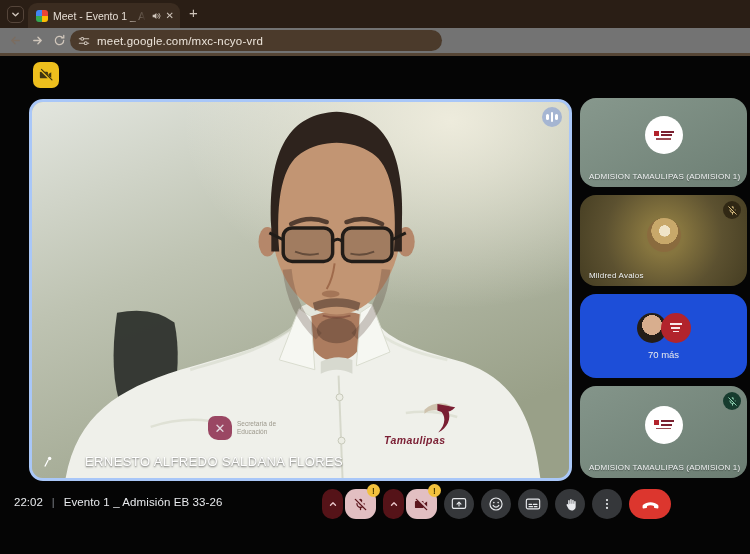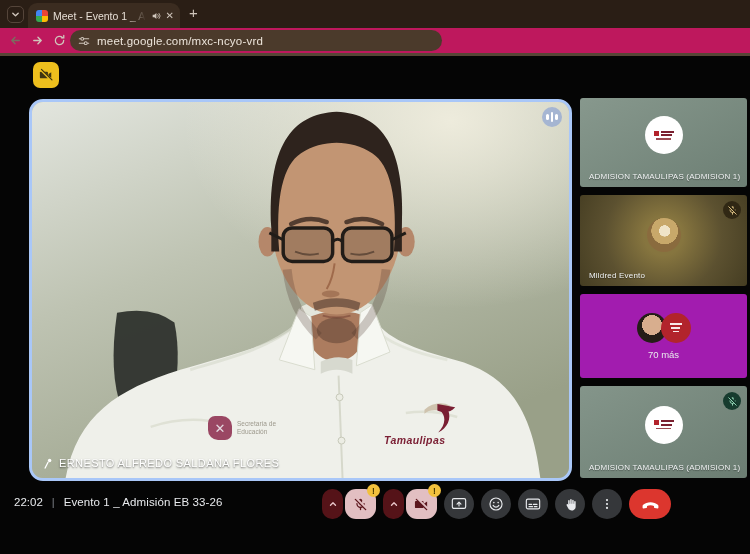--- a/index.html
+++ b/index.html
@@ -15,54 +15,54 @@
        border-radius:9px 9px 0 0;display:flex;align-items:center;padding:0 6px 0 8px;gap:5px;}
   .favicon{width:12px;height:12px;border-radius:3px;flex:0 0 auto;
            background:conic-gradient(#ea4335 0 25%,#fbbc04 25% 50%,#34a853 50% 75%,#4285f4 75% 100%);}
   .tab-title{flex:1;font-size:10.5px;color:#e6ddd4;white-space:nowrap;overflow:hidden;
              -webkit-mask-image:linear-gradient(90deg,#000 78%,transparent);
              mask-image:linear-gradient(90deg,#000 78%,transparent);}
   .tab-audio{color:#cfc5bb;display:flex;flex:0 0 auto;}
   .tab-close{color:#cfc5bb;font-size:10px;line-height:1;flex:0 0 auto;cursor:default;}
   .newtab{position:absolute;left:189px;top:4px;color:#cfc5bb;font-size:15px;}
 
-  .toolbar{position:absolute;left:0;top:28px;width:750px;height:25px;background:#be185d;
+  .toolbar{position:absolute;left:0;top:28px;width:750px;height:25px;background:#737373;
            display:flex;align-items:center;}
   .nav-ic{margin-left:9px;display:flex;align-items:center;}
   .omnibox{position:absolute;left:70px;top:2px;width:372px;height:21px;border-radius:11px;
            background:#4b3a2b;display:flex;align-items:center;padding:0 8px;gap:7px;}
   .omni-url{font-size:11.5px;font-weight:500;letter-spacing:.2px;color:#ece4da;white-space:nowrap;}
   .chrome-strip{position:absolute;left:0;top:53px;width:750px;height:3px;background:#564636;}
 
   .cam-blocked{position:absolute;left:33px;top:62px;width:26px;height:26px;border-radius:7px;
                background:#eebf1d;display:flex;align-items:center;justify-content:center;color:#3f3510;}
 
   
   .main-tile{position:absolute;left:29px;top:99px;width:543px;height:382px;border-radius:14px;
              border:3px solid #a9c7f8;overflow:hidden;background:#b8bdab;}
   .main-tile svg.scene{position:absolute;left:0;top:0;width:100%;height:100%;display:block;}
   .audio-ind{position:absolute;right:7px;top:5px;width:20px;height:20px;border-radius:50%;
              background:rgba(120,150,215,.55);display:flex;align-items:center;justify-content:center;gap:2px;}
   .audio-ind i{display:block;width:2.5px;border-radius:2px;background:#fff;}
   .nametag{position:absolute;left:10px;bottom:9px;display:flex;align-items:center;gap:6px;}
-  .nametag span{font-size:11px;font-weight:500;letter-spacing:.4px;color:#fff;
-                text-shadow:0 1px 2px rgba(0,0,0,.6);}
+  .nametag span{font-size:13px;font-weight:500;letter-spacing:.4px;color:#fff;
+                text-shadow:0 1px 2px rgba(0,0,0,.6);margin-left:26px;}
   .logo-left{position:absolute;left:176px;top:314px;display:flex;align-items:center;gap:5px;opacity:.85;}
   .emblem{width:24px;height:24px;border-radius:7px 10px;background:#8c2a4c;display:flex;
           align-items:center;justify-content:center;color:#e3d7e0;font-size:13px;font-weight:bold;}
   .logo-left-text{width:62px;font-size:6.5px;line-height:1.2;color:#8e897b;}
   .logo-right{position:absolute;left:352px;top:298px;width:110px;text-align:left;}
   .logo-right-text{font-size:10.5px;font-weight:bold;font-style:italic;color:#7c2136;letter-spacing:.4px;}
 
   
   .sidebar{position:absolute;left:580px;top:98px;width:167px;display:flex;flex-direction:column;gap:8px;}
-  .tile{position:relative;border-radius:3px;overflow:hidden;}
+  .tile{position:relative;border-radius:16px;overflow:hidden;}
   .tile.t1{height:89px;background:linear-gradient(150deg,#87988d,#6d7f74);}
   .tile.t2{height:91px;background:radial-gradient(circle at 50% 45%,#86753f 0 20%,#5c5130 60%,#453d22 100%);}
-  .tile.t3{height:84px;background:#a21caf;}
+  .tile.t3{height:84px;background:#1d4ed8;}
   .tile.t4{height:92px;background:linear-gradient(150deg,#84958a,#6b7d72);}
   .tile-label{position:absolute;left:9px;bottom:6px;font-size:8px;letter-spacing:.2px;color:#f1f3f4;
               text-shadow:0 1px 1px rgba(0,0,0,.4);white-space:nowrap;}
   .avatar-org{position:absolute;left:50%;top:42%;transform:translate(-50%,-50%);width:38px;height:38px;
               border-radius:50%;background:#fff;display:flex;flex-direction:column;align-items:center;justify-content:center;}
   .mark-row{display:flex;align-items:center;gap:2px;}
   .mark-sq{width:5px;height:5px;background:#b3222b;}
   .mark-col{display:flex;flex-direction:column;gap:1.5px;}
   .mark-col i{display:block;height:2px;background:#7a2030;}
   .mark-sub{width:15px;height:1.5px;background:#9b4a52;margin-top:2px;}
@@ -273,21 +273,21 @@
       <div class="avatar-photo"></div>
       <div class="mute-badge brown">
         <svg width="11" height="11" viewBox="0 0 16 16" fill="none" stroke="currentColor" stroke-width="1.4" stroke-linecap="round">
           <rect x="6.3" y="1.8" width="3.4" height="6.4" rx="1.7" fill="currentColor" stroke="none"></rect>
           <path d="M4.2 7.2a3.8 3.8 0 0 0 7.6 0"></path>
             <path d="M8 11v2.4"></path>
           <line class="knock" x1="3.6" y1="1.6" x2="14.6" y2="12.6" stroke-width="2.6"></line>
           <line x1="2.5" y1="2.5" x2="13.5" y2="13.5"></line>
         </svg>
       </div>
-      <div class="tile-label">Mildred Evento</div>
+      <div class="tile-label">Mildred Avalos</div>
     </div>
 
     <div class="tile t3">
       <div class="t3-stack">
         <div class="t3-avs">
           <span class="av-woman"></span>
           <span class="av-red">
             <i style="width:12px"></i>
               <i style="width:9px"></i>
               <i style="width:6px;height:1.2px"></i>

